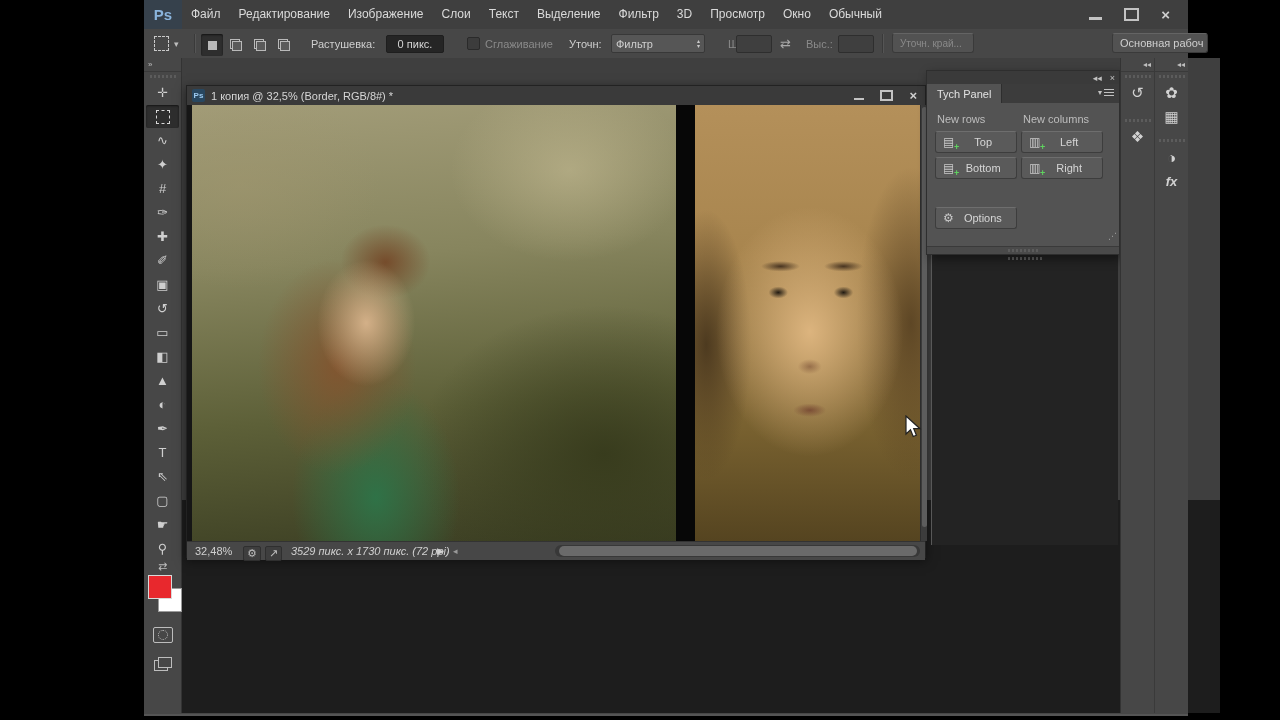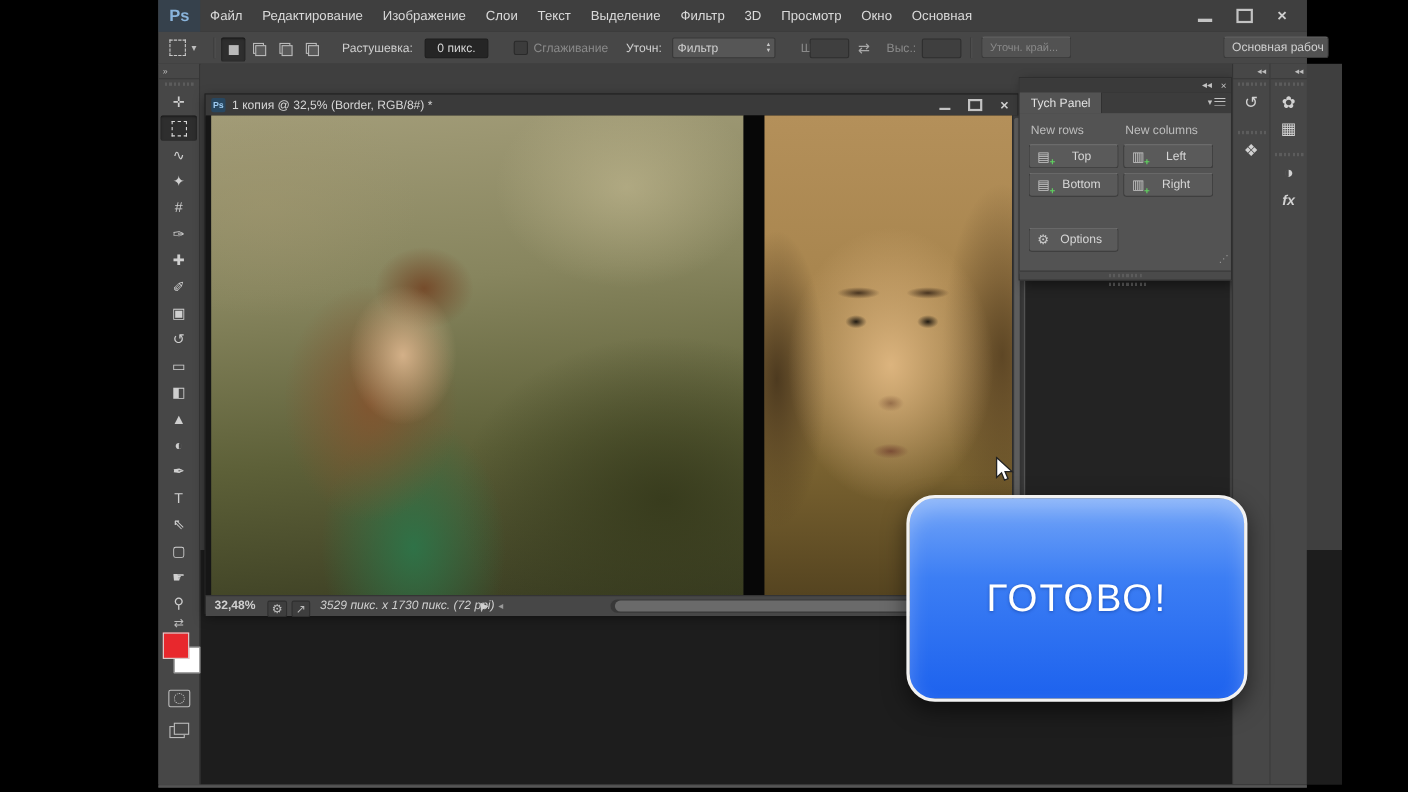--- a/index.html
+++ b/index.html
@@ -154,21 +154,21 @@
       <span class="menu-item">Файл</span>
       <span class="menu-item">Редактирование</span>
       <span class="menu-item">Изображение</span>
       <span class="menu-item">Слои</span>
       <span class="menu-item">Текст</span>
       <span class="menu-item">Выделение</span>
       <span class="menu-item">Фильтр</span>
       <span class="menu-item">3D</span>
       <span class="menu-item">Просмотр</span>
       <span class="menu-item">Окно</span>
-      <span class="menu-item">Основная</span>
+      <span class="menu-item">Обычный</span>
       <div class="win-controls">
         <div class="wc-min"></div>
         <div class="wc-max"></div>
         <div class="wc-close">×</div>
       </div>
     </div>
 
     <div class="optionsbar">
       <div class="ob" style="left:10px;">
         <span class="preset-box"></span>
@@ -334,21 +334,21 @@
       </div>
       <div class="canvas">
         <div class="photo-left"></div>
         <div class="photo-divider"></div>
         <div class="photo-right"></div>
       </div>
       <div class="vscroll">
           <div class="vthumb"></div>
         </div>
       <div class="doc-statusbar">
-        <div class="sb" style="left:8px;font-weight:bold;">32,48%</div>
+        <div class="sb" style="left:8px;">32,48%</div>
         <div class="sb" style="left:56px;top:2px;">
           <span class="sb-icon">⚙</span>
           <span class="sb-icon">↗</span>
         </div>
         <div class="sb" style="left:104px;font-style:italic;">3529 пикс. x 1730 пикс. (72 ppi)</div>
         <div class="sb" style="left:250px;font-size:9px;">▶</div>
         <div class="sb" style="left:266px;font-size:9px;color:#9a9a9a;">◂</div>
         <div class="hscroll">
             <div class="hthumb"></div>
           </div>
@@ -416,20 +416,17 @@
         <div class="grip"></div>
         <div class="rd-icon">✿</div>
         <div class="rd-icon">▦</div>
         <div class="grip" style="margin-top:10px;"></div>
         <div class="rd-icon">◑</div>
         <div class="rd-icon fx">fx</div>
       </div>
     </div>
   </div>
 
-  <div class="done-box">
-    <div class="done-text">ГОТОВО!</div>
-  </div>
 
   <svg class="cursor" viewBox="0 0 20 24">
     <polygon points="2,1 2,19 6.5,14.8 9.2,21.5 12.4,20.2 9.7,13.7 16,13.7" fill="#ffffff" stroke="#222222" stroke-width="1.2"></polygon>
   </svg>
 </div>
 
 </body></html>

